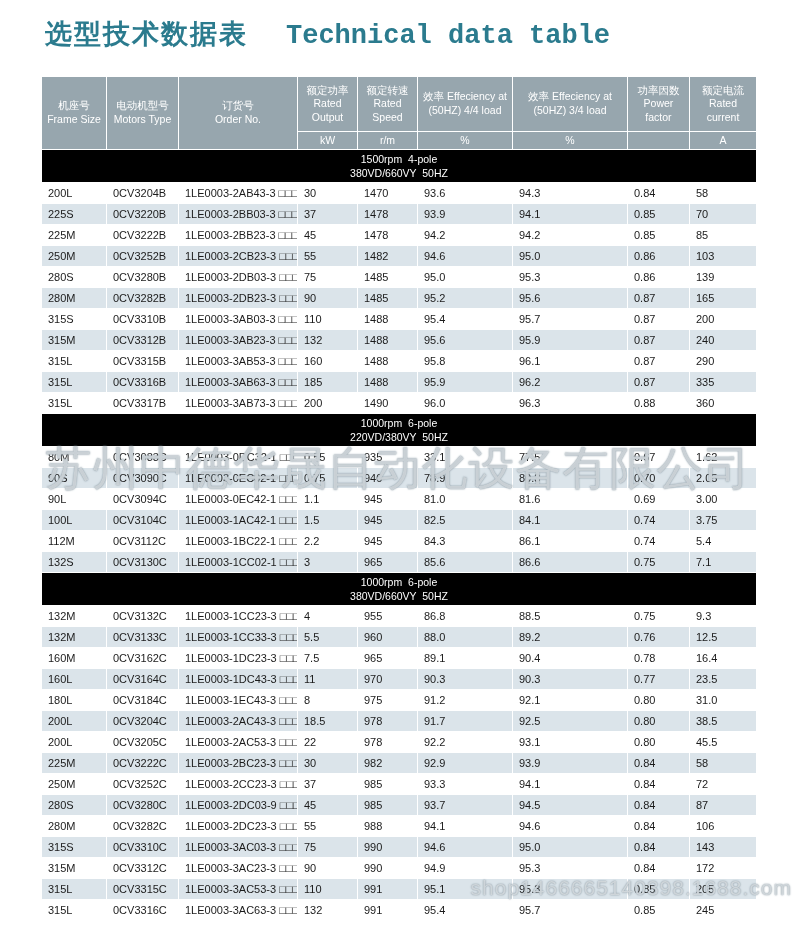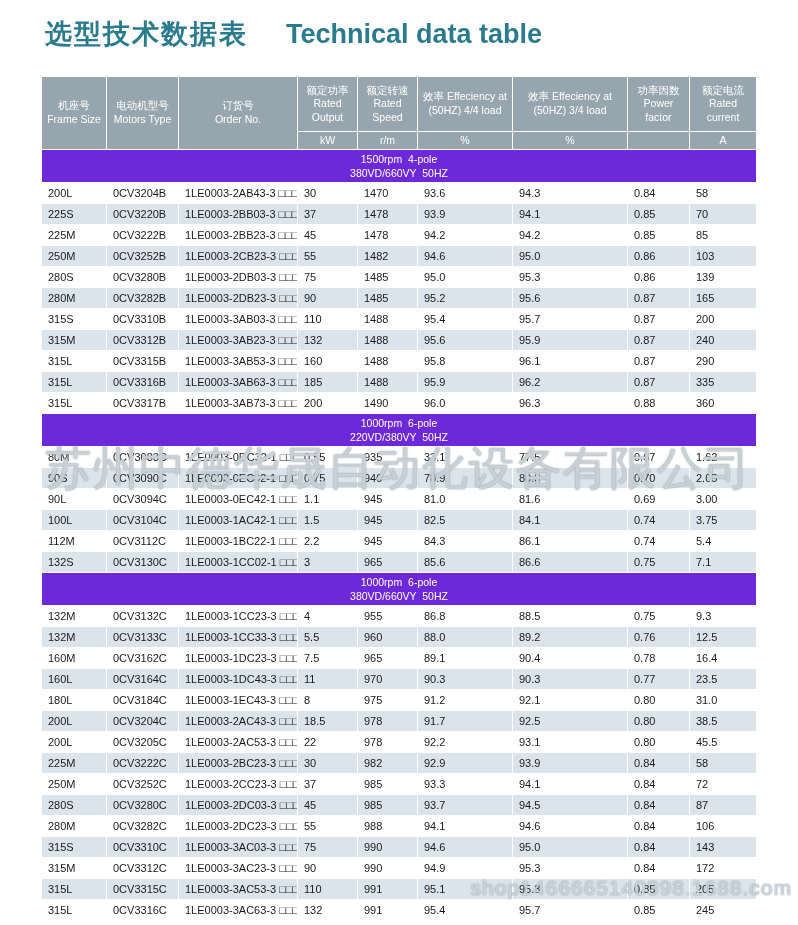--- a/index.html
+++ b/index.html
@@ -6,21 +6,21 @@
   html,body { background:#fff; }
   body {
     position:relative;
     width:798px; height:925px;
     overflow:hidden;
     font-family:"Liberation Sans","DejaVu Sans",sans-serif;
   }
   .title {
     position:absolute; left:45px; top:16px;
     color:#2b7b8e;
-    font-family:Liberation Sans, sans-serif;
+    font-family:Liberation Mono, monospace;
     font-weight:bold; font-size:27px;
     white-space:nowrap;
   }
   .title .zh { margin-right:38px; letter-spacing:2px; }
 
   table.tech {
     position:absolute; left:41px; top:76px;
     width:716px;
     border-collapse:separate; border-spacing:1px;
     table-layout:fixed;
@@ -39,21 +39,21 @@
   tbody td {
     background:#fff;
     font-size:11px; color:#1b1b1b;
     height:20px; line-height:20px;
     padding:0 0 0 6px;
     white-space:nowrap; overflow:hidden;
     text-align:left; vertical-align:middle;
   }
   tbody tr.alt td { background:#dbe4ea; }
   tbody tr.band td {
-    background:#6d28d9; color:#fff;
+    background:#000000; color:#fff;
     text-align:center; font-size:10.5px;
     height:auto; line-height:14px;
     padding:2px 0;
   }
   tbody tr.band td div { white-space:pre; }
 
   .wm-company {
     position:absolute; top:438px; left:0; width:796px;
     text-align:center;
     font-size:46px; letter-spacing:1px;
@@ -423,21 +423,21 @@
         <td>37</td>
         <td>985</td>
         <td>93.3</td>
         <td>94.1</td>
         <td>0.84</td>
         <td>72</td>
       </tr>
       <tr class="alt">
         <td>280S</td>
         <td>0CV3280C</td>
-        <td>1LE0003-2DC03-3 □□□</td>
+        <td>1LE0003-2DC03-9 □□□</td>
         <td>45</td>
         <td>985</td>
         <td>93.7</td>
         <td>94.5</td>
         <td>0.84</td>
         <td>87</td>
       </tr>
       <tr>
         <td>280M</td>
         <td>0CV3282C</td>

